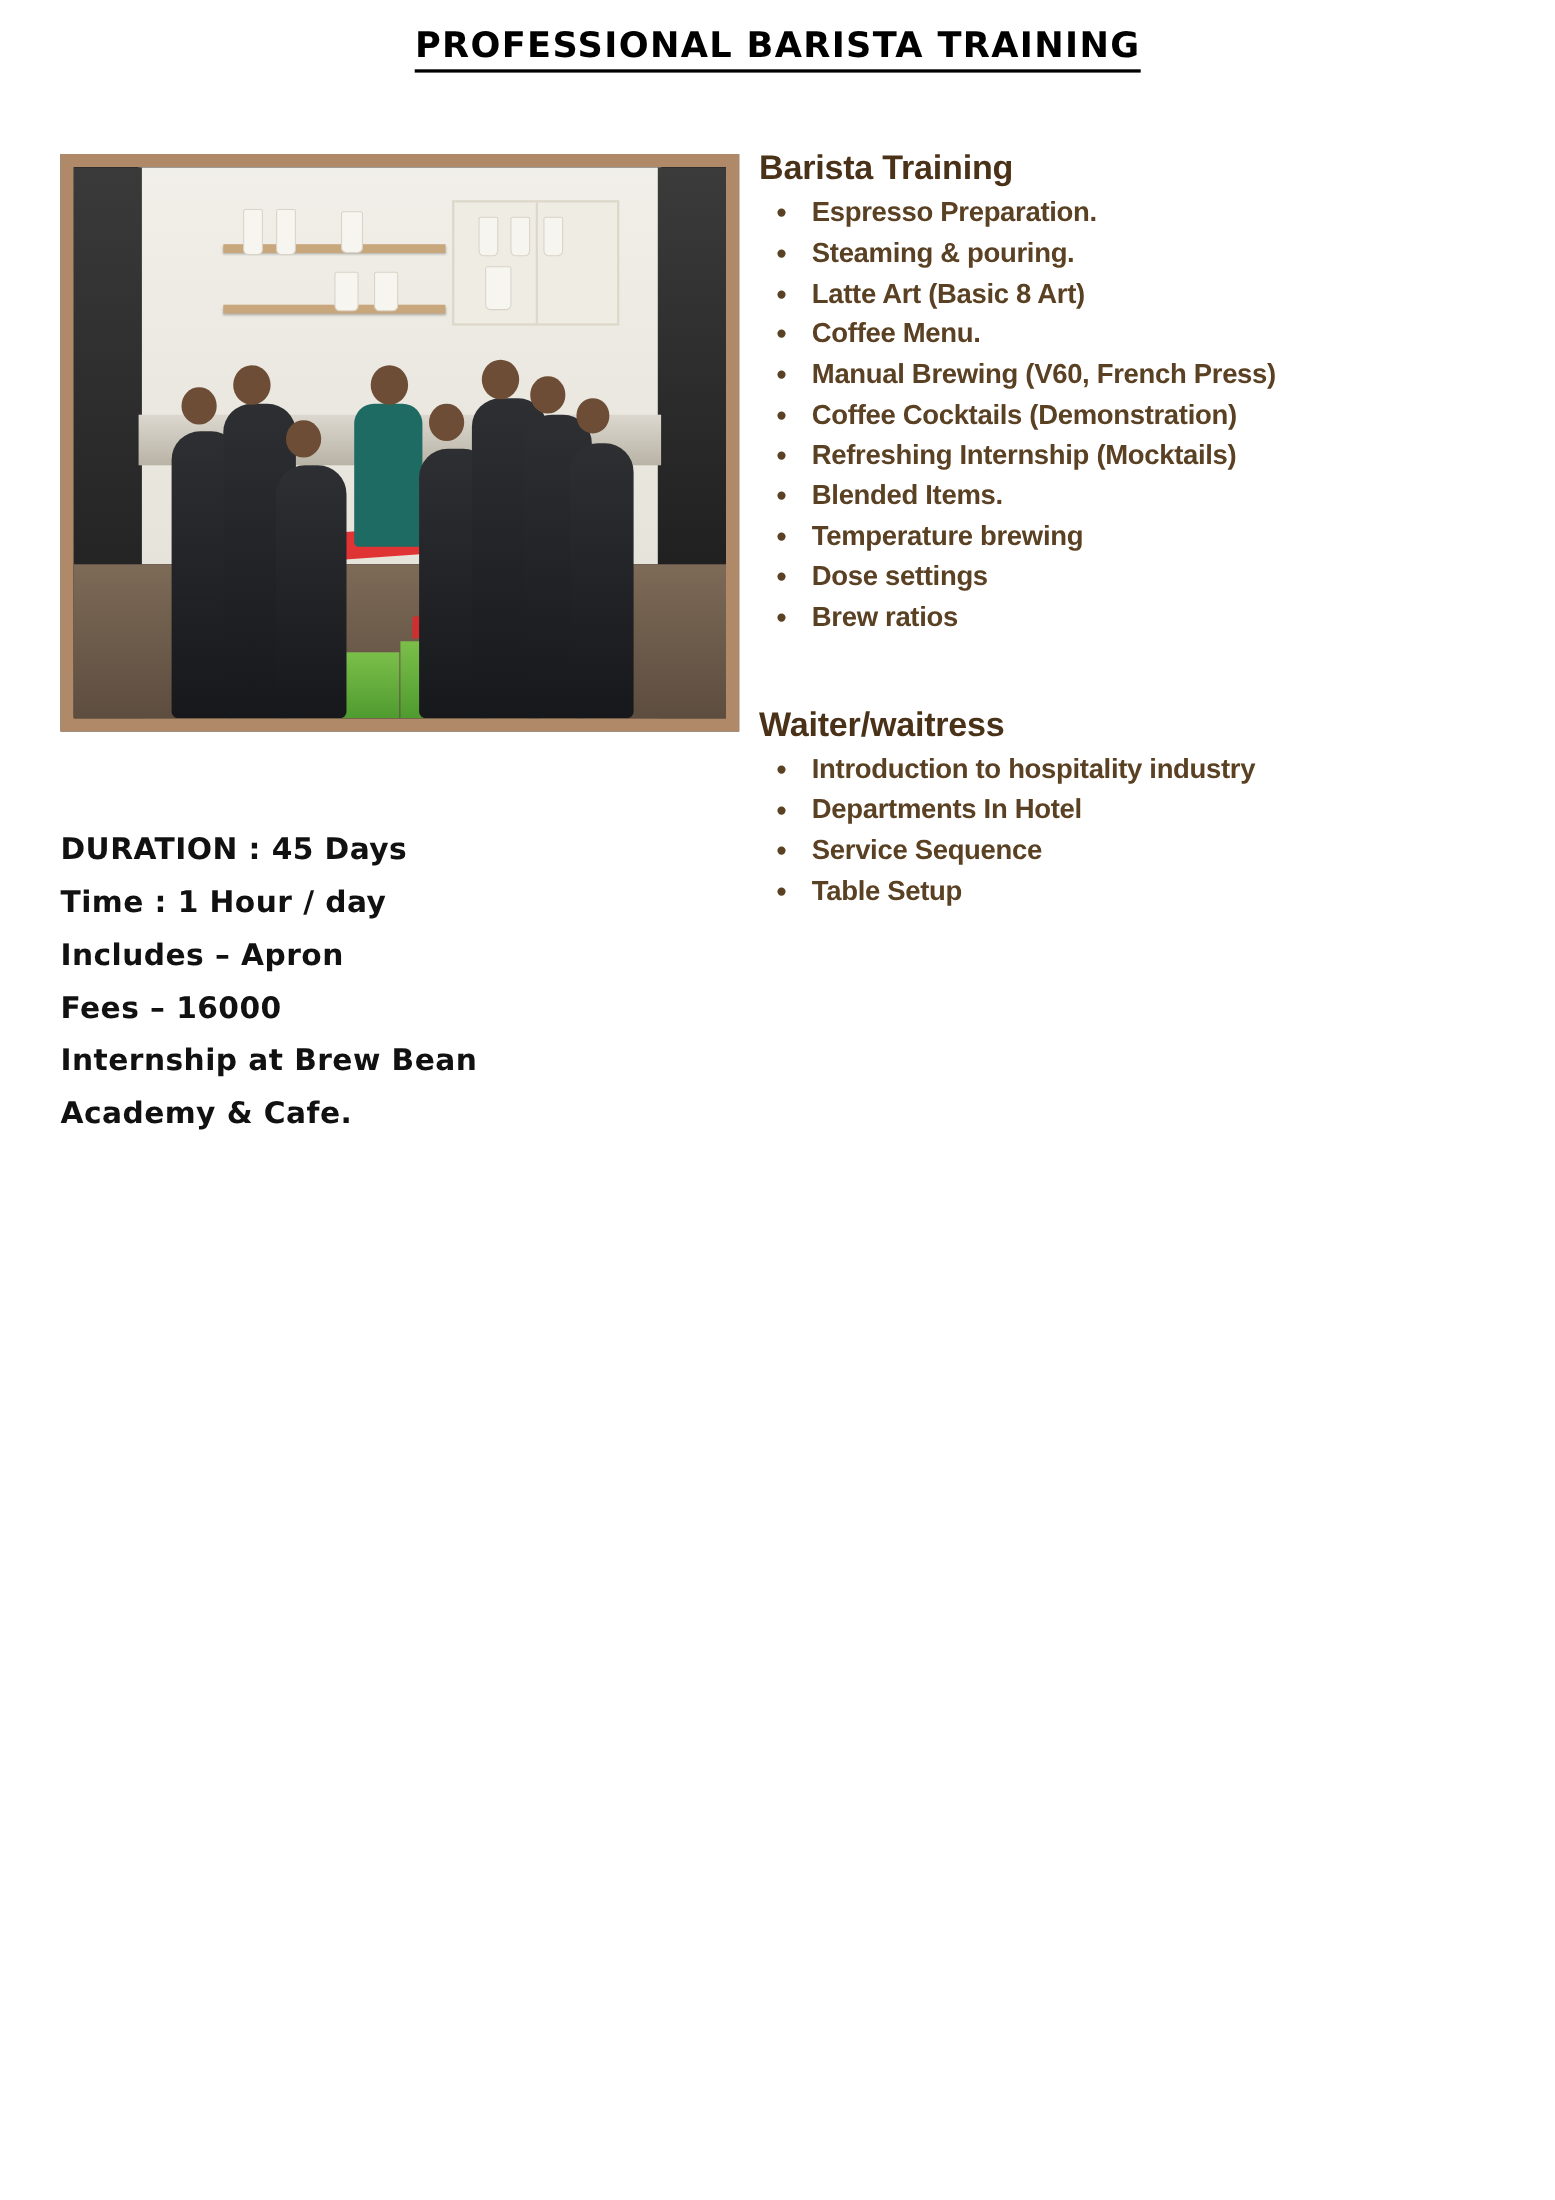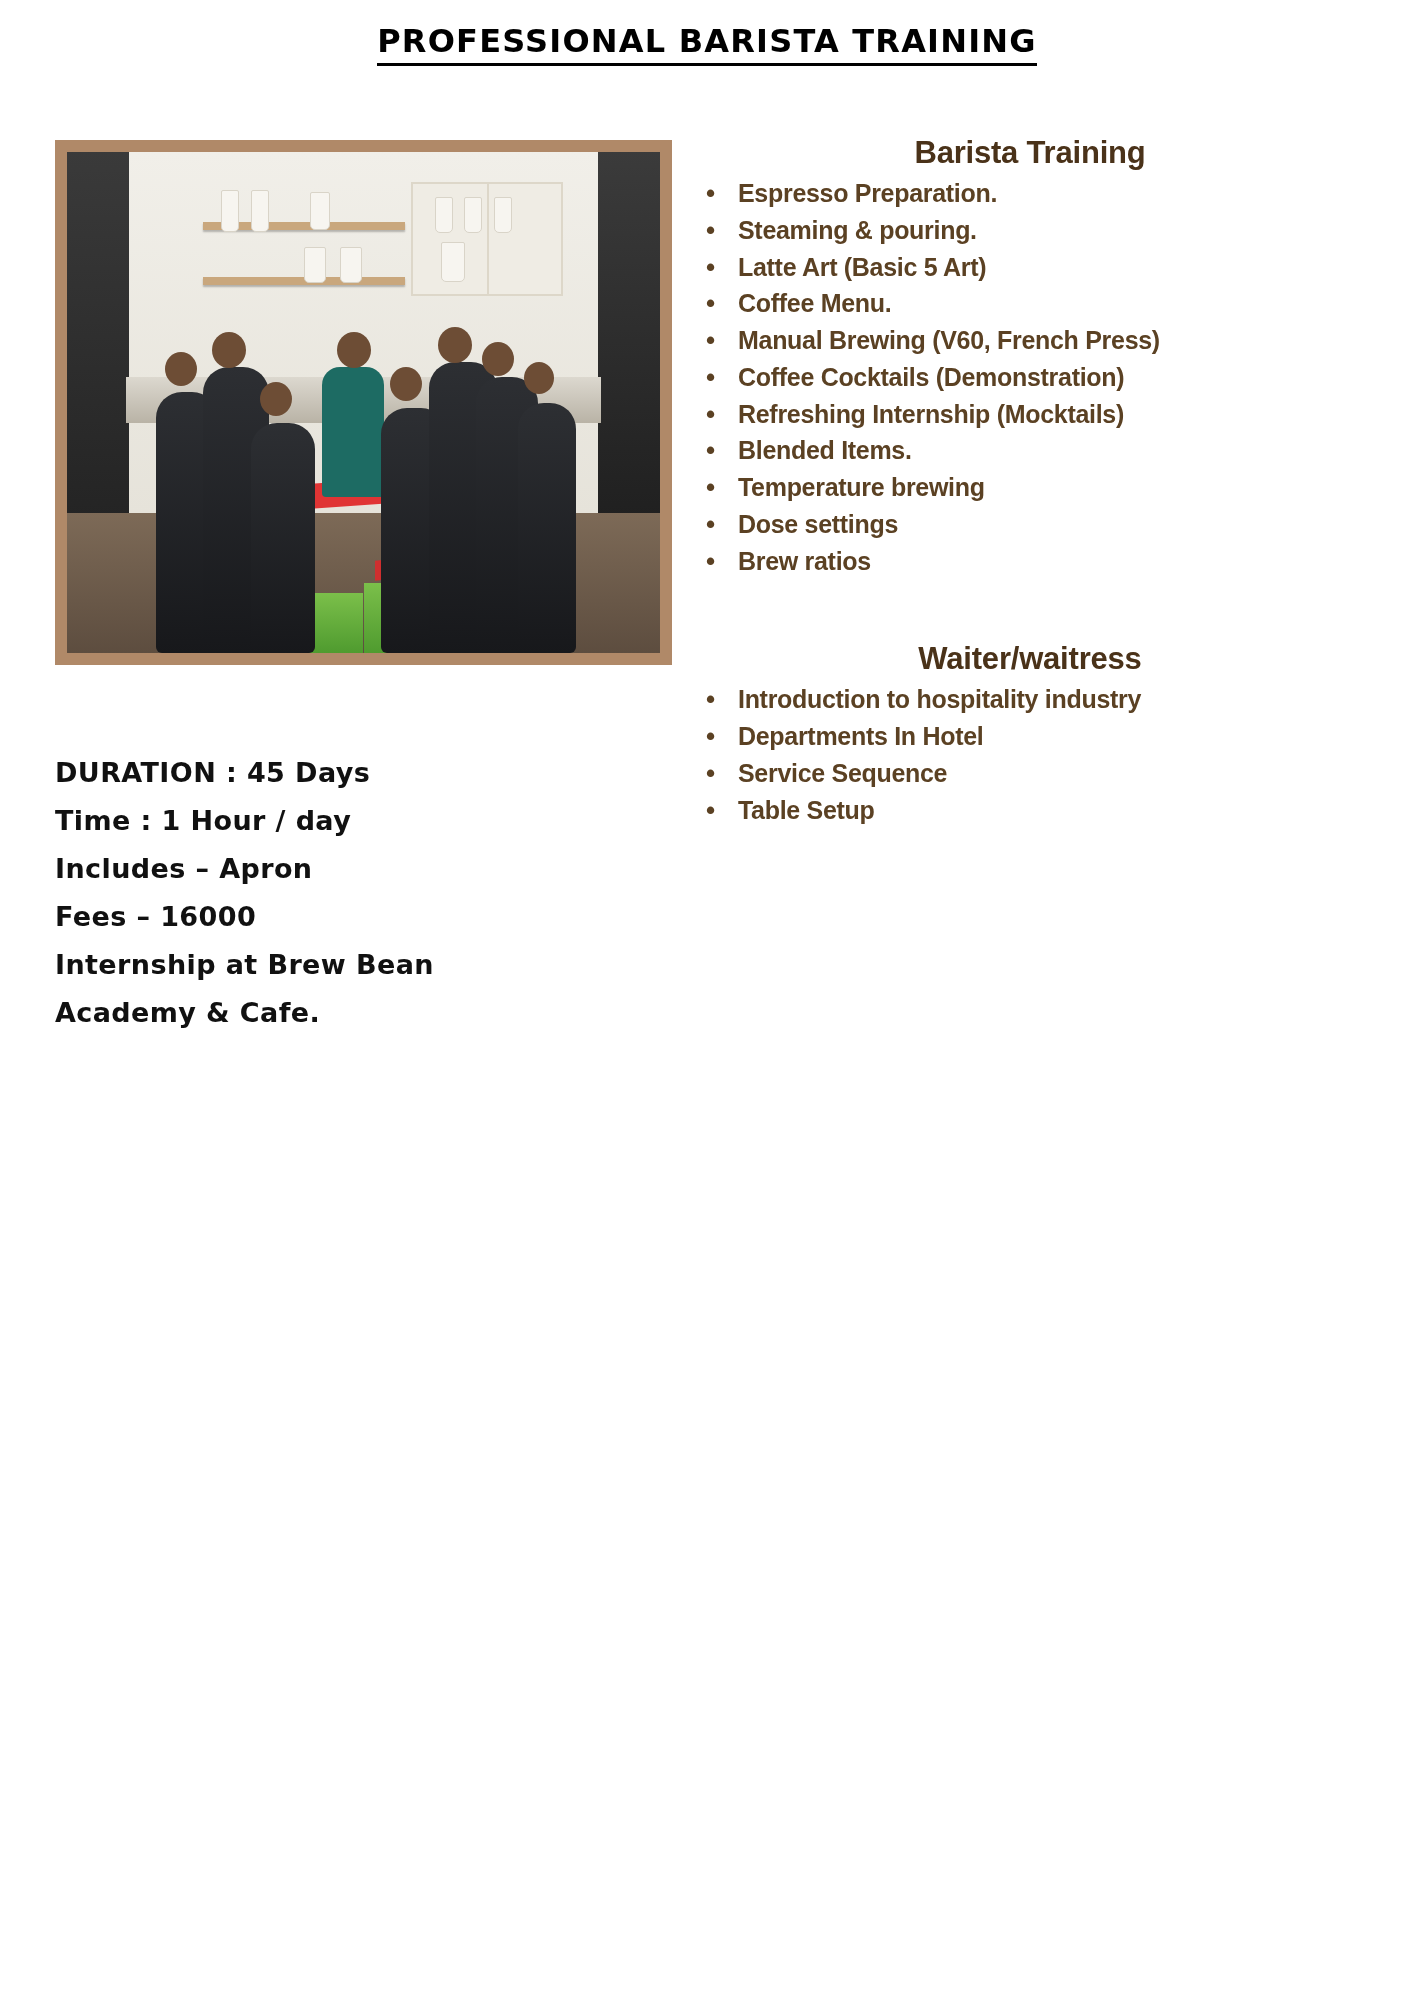--- a/index.html
+++ b/index.html
@@ -179,21 +179,20 @@
 
   
   .right-col {
     position: absolute;
     left: 690px;
     top: 135px;
     width: 680px;
     color: #5a3f24;
   }
   .section-head {
-    text-align: center;
     font-size: 31px;
     font-weight: 700;
     color: #4a3219;
     margin: 0 0 4px 0;
     letter-spacing: -0.2px;
   }
   .section-head.second { margin-top: 62px; }
 
   ul.bullets {
     list-style: none;
@@ -290,21 +289,21 @@
       <div>Academy &amp; Cafe.</div>
     </div>
   </div>
 
   <div class="right-col">
 
     <h2 class="section-head">Barista Training</h2>
     <ul class="bullets">
       <li>Espresso Preparation.</li>
       <li>Steaming &amp; pouring.</li>
-      <li>Latte Art (Basic 5 Art)</li>
+      <li>Latte Art (Basic 8 Art)</li>
       <li>Coffee Menu.</li>
       <li>Manual Brewing (V60, French Press)</li>
       <li>Coffee Cocktails (Demonstration)</li>
       <li>Refreshing Internship (Mocktails)</li>
       <li>Blended Items.</li>
       <li>Temperature brewing</li>
       <li>Dose settings</li>
       <li>Brew ratios</li>
     </ul>
 

